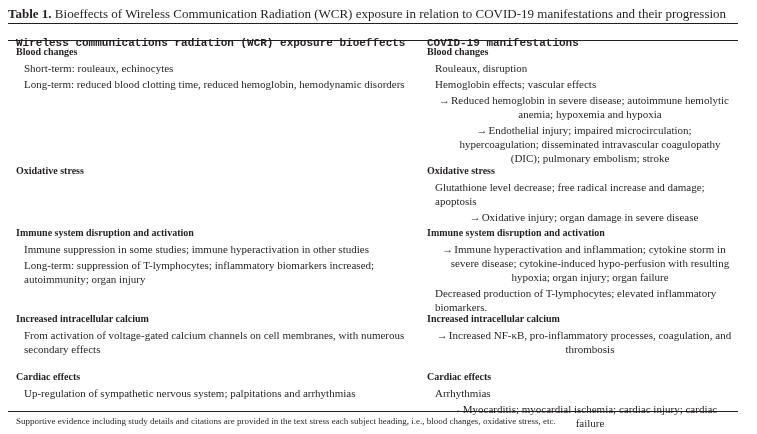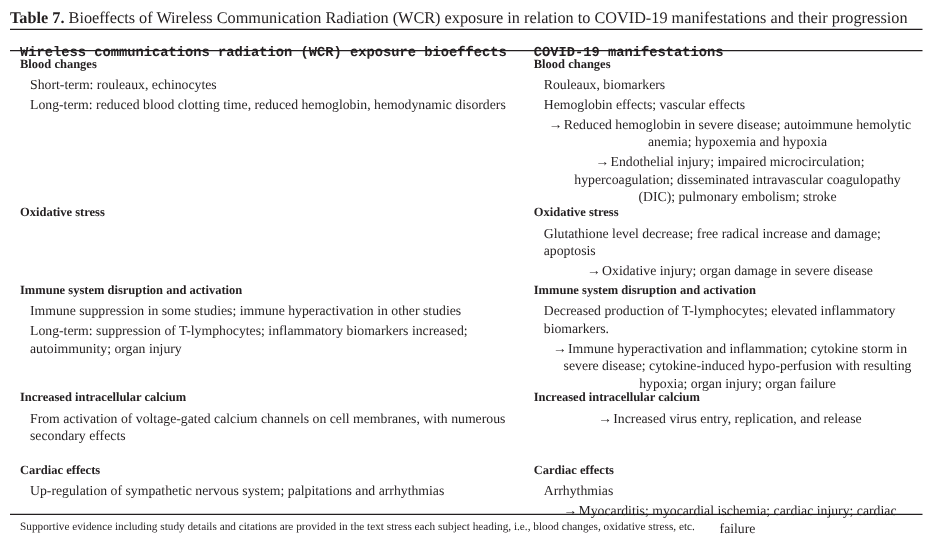--- a/index.html
+++ b/index.html
@@ -31,65 +31,65 @@
   .sec .item { padding-left: 8px; margin-bottom: 2px; }
   .sec .item.arrow { padding-left: 21px; text-indent: -13px; text-align: center; }
   .sec .item .arr { display: inline-block; width: 13px; text-indent: 0; }
   .footnote {
     position: absolute; left: 16px; top: 415px; font-size: 9px; line-height: 12px; white-space: nowrap;
   }
 </style>
 </head>
 <body>
 
-<div class="caption"><b>Table 7.</b><span> Bioeffects of Wireless Communication Radiation (WCR) exposure in relation to COVID-19 manifestations and their progression</span></div>
+<div class="caption"><b>Table 1.</b><span> Bioeffects of Wireless Communication Radiation (WCR) exposure in relation to COVID-19 manifestations and their progression</span></div>
 
 <div class="rule top"></div>
 <div class="colhead left">Wireless communications radiation (WCR) exposure bioeffects</div>
 <div class="colhead right">COVID-19 manifestations</div>
 <div class="rule hdr"></div>
 
 <div id="sections">
     <div class="sec left" style="top: 45px;">
       <div class="title">Blood changes</div>
       <div class="item"><span>Short-term: rouleaux, echinocytes</span></div>
       <div class="item"><span>Long-term: reduced blood clotting time, reduced hemoglobin, hemodynamic disorders</span></div>
     </div>
     <div class="sec right" style="top: 45px;">
       <div class="title">Blood changes</div>
-      <div class="item"><span>Rouleaux, biomarkers</span></div>
+      <div class="item"><span>Rouleaux, disruption</span></div>
       <div class="item"><span>Hemoglobin effects; vascular effects</span></div>
       <div class="item arrow"><span class="arr">→</span><span>Reduced hemoglobin in severe disease; autoimmune hemolytic anemia; hypoxemia and hypoxia</span></div>
       <div class="item arrow"><span class="arr">→</span><span>Endothelial injury; impaired microcirculation; hypercoagulation; disseminated intravascular coagulopathy (DIC); pulmonary embolism; stroke</span></div>
     </div>
     <div class="sec left" style="top: 164px;">
       <div class="title">Oxidative stress</div>
     </div>
     <div class="sec right" style="top: 164px;">
       <div class="title">Oxidative stress</div>
       <div class="item"><span>Glutathione level decrease; free radical increase and damage; apoptosis</span></div>
       <div class="item arrow"><span class="arr">→</span><span>Oxidative injury; organ damage in severe disease</span></div>
     </div>
     <div class="sec left" style="top: 226px;">
       <div class="title">Immune system disruption and activation</div>
       <div class="item"><span>Immune suppression in some studies; immune hyperactivation in other studies</span></div>
       <div class="item"><span>Long-term: suppression of T-lymphocytes; inflammatory biomarkers increased; autoimmunity; organ injury</span></div>
     </div>
     <div class="sec right" style="top: 226px;">
       <div class="title">Immune system disruption and activation</div>
+      <div class="item arrow"><span class="arr">→</span><span>Immune hyperactivation and inflammation; cytokine storm in severe disease; cytokine-induced hypo-perfusion with resulting hypoxia; organ injury; organ failure</span></div>
       <div class="item"><span>Decreased production of T-lymphocytes; elevated inflammatory biomarkers.</span></div>
-      <div class="item arrow"><span class="arr">→</span><span>Immune hyperactivation and inflammation; cytokine storm in severe disease; cytokine-induced hypo-perfusion with resulting hypoxia; organ injury; organ failure</span></div>
     </div>
     <div class="sec left" style="top: 312px;">
       <div class="title">Increased intracellular calcium</div>
       <div class="item"><span>From activation of voltage-gated calcium channels on cell membranes, with numerous secondary effects</span></div>
     </div>
     <div class="sec right" style="top: 312px;">
       <div class="title">Increased intracellular calcium</div>
-      <div class="item arrow"><span class="arr">→</span><span>Increased virus entry, replication, and release</span></div>
+      <div class="item arrow"><span class="arr">→</span><span>Increased NF-κB, pro-inflammatory processes, coagulation, and thrombosis</span></div>
     </div>
     <div class="sec left" style="top: 370px;">
       <div class="title">Cardiac effects</div>
       <div class="item"><span>Up-regulation of sympathetic nervous system; palpitations and arrhythmias</span></div>
     </div>
     <div class="sec right" style="top: 370px;">
       <div class="title">Cardiac effects</div>
       <div class="item"><span>Arrhythmias</span></div>
       <div class="item arrow"><span class="arr">→</span><span>Myocarditis; myocardial ischemia; cardiac injury; cardiac failure</span></div>
     </div>

